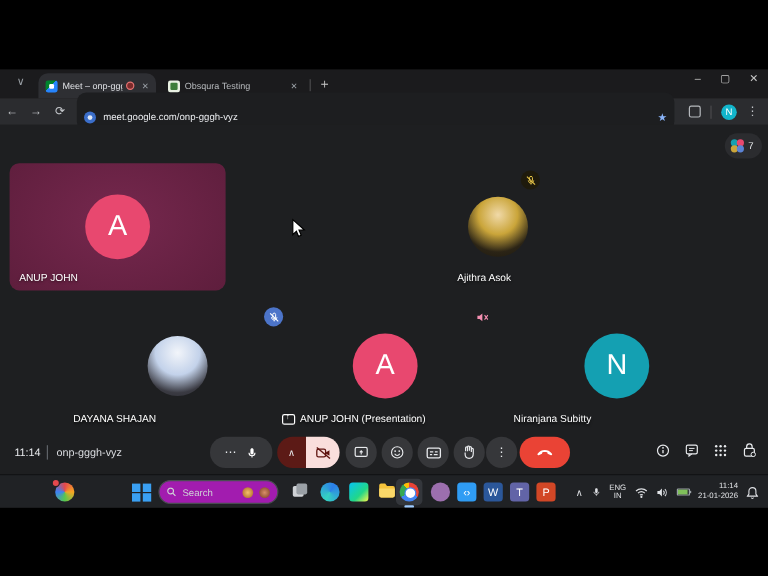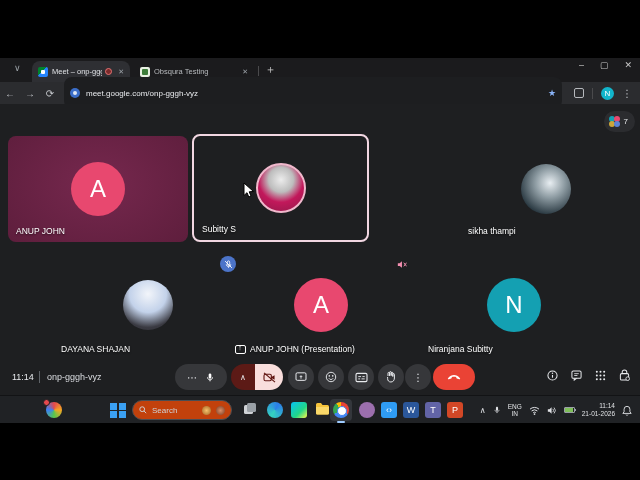--- a/index.html
+++ b/index.html
@@ -20,21 +20,21 @@
   .fav-meet::after{content:"";position:absolute;left:3px;top:3px;width:4px;height:4px;background:#fff;border-radius:1px;}
   .fav-obs{background:#e8f0e2;position:relative;}
   .fav-obs::after{content:"";position:absolute;left:2px;top:2px;width:6px;height:6px;background:#3e7d3a;border-radius:1px;}
   .rec-dot{width:7px;height:7px;border:1.5px solid #e57373;border-radius:50%;margin:0 3px;flex:none;background:#7c2b2b;}
   .tab-x{color:#9aa0a6;font-size:7px;margin-left:3px;flex:none;}
   .tab-divider{position:absolute;left:258px;top:8px;width:1px;height:10px;background:#4a4a4c;}
   .newtab{position:absolute;left:265px;top:4px;color:#c7c7c7;font-size:11px;}
   .wincontrols{position:absolute;right:8px;top:2px;display:flex;gap:16px;color:#c7c7c7;font-size:9px;}
   .toolbar{position:absolute;left:0;top:24px;width:640px;height:22px;background:#2b2c2f;display:flex;align-items:center;}
   .navbtn{color:#c2c5c9;font-size:10px;width:20px;text-align:center;flex:none;}
-  .omnibox{position:relative;margin-left:4px;width:498px;height:15px;border-radius:8px;background:#1d1e20;display:flex;align-items:center;padding:16px 6px;}
+  .omnibox{position:relative;margin-left:4px;width:498px;height:15px;border-radius:8px;background:#1d1e20;display:flex;align-items:flex-start;padding:16px 6px;}
   .site-ic{width:10px;height:10px;border-radius:50%;background:#3b6ec9;position:relative;flex:none;}
   .site-ic::after{content:"";position:absolute;left:3px;top:3px;width:4px;height:4px;border-radius:50%;background:#dfe8f5;}
   .url{font-size:8px;color:#e8eaed;margin-left:6px;flex:1;}
   .star{color:#8ab4f8;font-size:9px;flex:none;}
   .ext-ic{width:10px;height:10px;border:1px solid #b6b9bd;border-radius:2px;margin-left:12px;flex:none;}
   .tb-divider{width:1px;height:11px;background:#4a4a4c;margin-left:8px;}
   .profile{width:13px;height:13px;border-radius:50%;background:#12b5cb;color:#fff;font-size:8px;display:flex;align-items:center;justify-content:center;margin-left:8px;flex:none;}
   .kebab{color:#c2c5c9;font-size:10px;margin-left:8px;}
 
   
@@ -68,21 +68,21 @@
   .rightics{position:absolute;right:10px;top:8px;display:flex;gap:13px;align-items:center;}
   svg{display:block;}
 
   
   .taskbar{position:absolute;left:0;top:337px;width:640px;height:28px;background:#202225;border-top:1px solid #121315;}
   .tb-item{position:absolute;top:6px;width:16px;height:16px;}
   .widgets{left:46px;border-radius:50%;background:conic-gradient(#e5484d,#f5a623,#57c84d,#3b82f6,#e5484d);}
   .badge{position:absolute;left:-3px;top:-3px;width:7px;height:7px;border-radius:50%;background:#e5484d;border:1px solid #202225;}
   .startlogo{left:110px;display:grid;grid-template-columns:7px 7px;grid-gap:1.5px;padding-top:0.5px;}
   .startlogo i{width:7px;height:7px;background:#3aa0f3;display:block;}
-  .searchpill{position:absolute;left:132px;top:4px;width:100px;height:20px;border-radius:10px;background:#c2410c;border:1px solid #4a4d52;display:flex;align-items:center;padding:0 6px;gap:5px;}
+  .searchpill{position:absolute;left:132px;top:4px;width:100px;height:20px;border-radius:10px;background:#a21caf;border:1px solid #4a4d52;display:flex;align-items:center;padding:0 6px;gap:5px;}
   .searchpill .txt{color:#cfd2d6;font-size:8px;flex:1;}
   .simg{width:9px;height:9px;border-radius:50%;flex:none;}
   .appic{border-radius:3px;}
   .ic-taskview{left:243px;}
   .ic-edge{left:267px;border-radius:50%;background:conic-gradient(from 210deg,#35d2c0,#2b7de9,#35d2c0);}
   .ic-pycharm{left:291px;background:linear-gradient(135deg,#07c3f2,#21d789 60%,#fcf84a);}
   .ic-folder{left:315px;}
   .chromewrap{position:absolute;left:330px;top:3px;width:22px;height:22px;border-radius:4px;background:#34373c;}
   .ic-chrome{left:3px;top:3px;border-radius:50%;background:conic-gradient(#ea4335 0 33%,#4285f4 33% 66%,#34a853 66% 90%,#fbbc05 90%);position:absolute;width:16px;height:16px;}
   .ic-chrome::after{content:"";position:absolute;left:4px;top:4px;width:8px;height:8px;border-radius:50%;background:#fff;border:1px solid #4285f4;}
@@ -163,34 +163,34 @@
 
       <div class="tile" style="left:8px;top:32px;width:180px;height:106px;;background:radial-gradient(120% 150% at 50% 45%,#76284e 0%,#5c1d3b 60%,#4a162f 100%)">
         <div class="avatar letter" style=";background:#e8486f">
             <span>A</span>
           </div>
         <div class="label">
             <span>ANUP JOHN</span>
           </div>
       </div>
 
-      <div class="tile selected" style="left:192px;top:30px;width:177px;height:108px;">
-        <div class="avatar photo ph-subitty"></div>
+
+      <div class="tile" style="left:373px;top:32px;width:83px;height:106px;">
+        <div class="status" style="background:rgba(30,26,8,.85);">
+          <svg width="9" height="9" viewBox="0 0 12 12">
+              <path d="M6 1.2c-.9 0-1.6.7-1.6 1.6v3c0 .9.7 1.6 1.6 1.6s1.6-.7 1.6-1.6v-3c0-.9-.7-1.6-1.6-1.6zM3 5.8c0 1.7 1.3 3 3 3s3-1.3 3-3M6 8.8v1.6" stroke="#e7c54a" stroke-width="1.1" fill="none"></path>
+              <path d="M1.5 1.5l9 9" stroke="#e7c54a" stroke-width="1.2"></path>
+            </svg>
+        </div>
+        <div class="avatar photo ph-ajithra"></div>
         <div class="label">
-            <span>Subitty S</span>
-          </div>
-      </div>
-
-
-      <div class="tile" style="left:460px;top:32px;width:172px;height:106px;">
-        <div class="avatar photo ph-sikha"></div>
-        <div class="label">
-            <span>sikha thampi</span>
-          </div>
-      </div>
+            <span>Ajithra Asok</span>
+          </div>
+      </div>
+
 
       <div class="tile" style="left:33px;top:146px;width:189px;height:110px;margin-left:20px;">
         <div class="status" style="background:#4c74c9;">
           <svg width="9" height="9" viewBox="0 0 12 12">
               <path d="M6 1.2c-.9 0-1.6.7-1.6 1.6v3c0 .9.7 1.6 1.6 1.6s1.6-.7 1.6-1.6v-3c0-.9-.7-1.6-1.6-1.6zM3 5.8c0 1.7 1.3 3 3 3s3-1.3 3-3M6 8.8v1.6" stroke="#fff" stroke-width="1.1" fill="none"></path>
               <path d="M1.5 1.5l9 9" stroke="#fff" stroke-width="1.2"></path>
             </svg>
         </div>
         <div class="avatar photo ph-dayana"></div>
         <div class="label">

